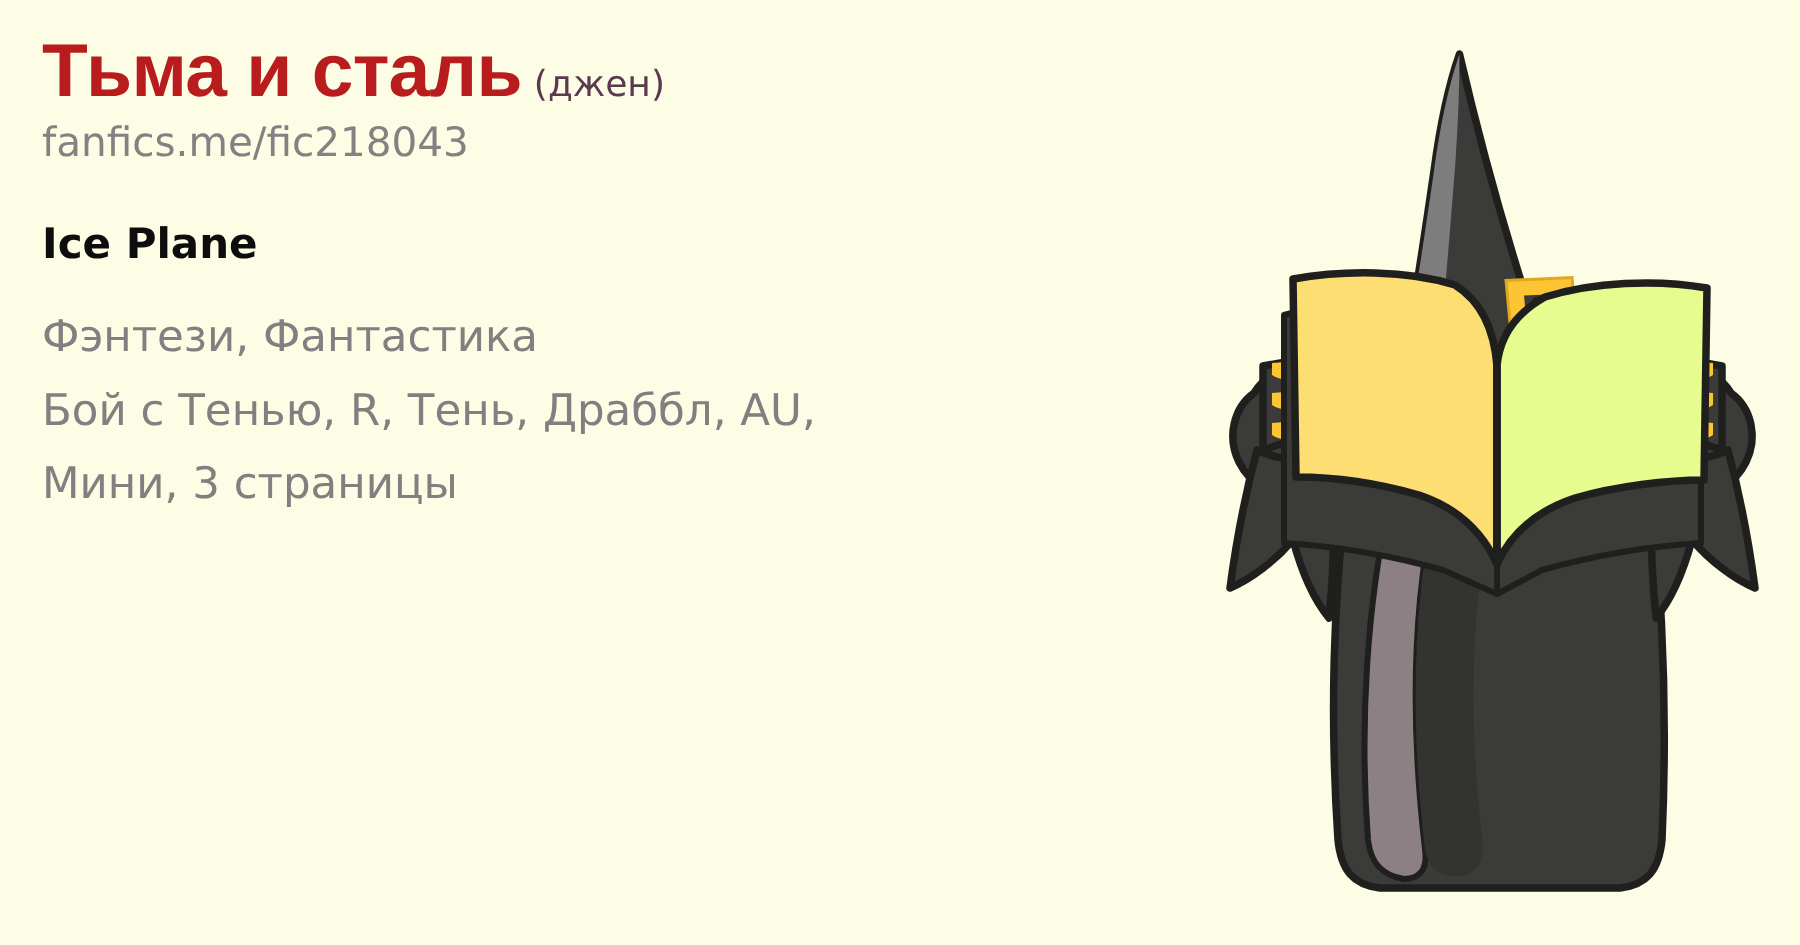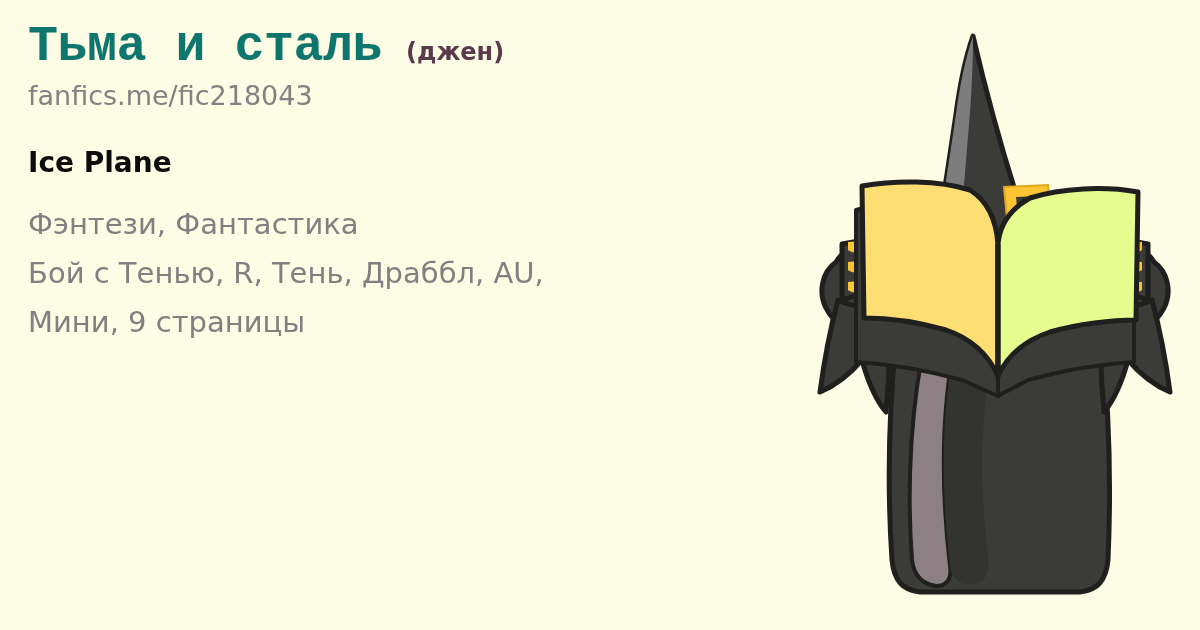--- a/index.html
+++ b/index.html
@@ -27,34 +27,34 @@
     width: 790px;
   }
   #title-row {
     display: block;
     white-space: nowrap;
     line-height: 1.0;
     margin: 0;
     padding: 0;
   }
   #fic-title {
-    font-family: Liberation Mono, monospace;
+    font-family: Liberation Sans, sans-serif;
     font-weight: bold;
     font-size: 50px;
-    color: #0f766e;
+    color: #b91c1c;
     letter-spacing: -0.5px;
     vertical-align: baseline;
   }
   #fic-category {
     font-family: "DejaVu Sans", "Liberation Sans", sans-serif;
-    font-weight: bold;
+    font-weight: normal;
     font-size: 24px;
     color: #5c3a4e;
     vertical-align: baseline;
-    margin-left: 24px;
+    margin-left: 8px;
   }
   #fic-url {
     font-family: "DejaVu Sans", "Liberation Sans", sans-serif;
     font-size: 27px;
     color: #828282;
     margin-top: 9px;
     line-height: 1.1;
     white-space: nowrap;
   }
   #fic-author {
@@ -104,21 +104,21 @@
       <span id="fic-title">Тьма и сталь</span><span id="fic-category">(джен)</span>
     </div>
 
     <div id="fic-url">fanfics.me/fic218043</div>
 
     <div id="fic-author">Ice Plane</div>
 
     <div id="meta-block">
       <div class="meta-line">Фэнтези, Фантастика</div>
       <div class="meta-line">Бой с Тенью, R, Тень, Драббл, AU,</div>
-      <div class="meta-line">Мини, 9 страницы</div>
+      <div class="meta-line">Мини, 3 страницы</div>
     </div>
 
   </div>
 
   <div id="illustration">
     <svg viewBox="0 0 410 630" xmlns="http://www.w3.org/2000/svg">
 
       <g>
         <path d="M 106 340
                  C 100 400, 96 470, 102 560

